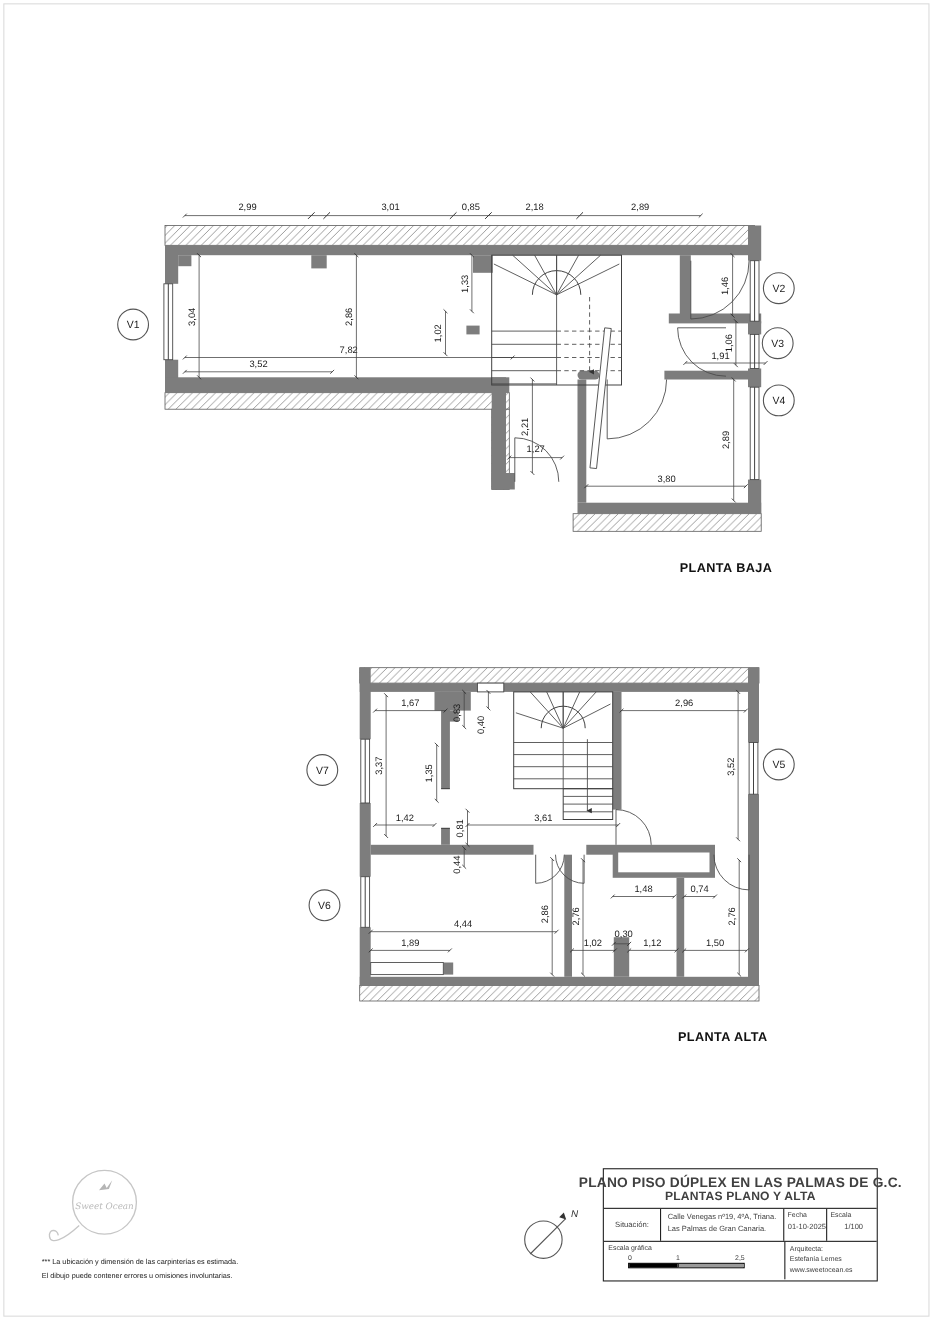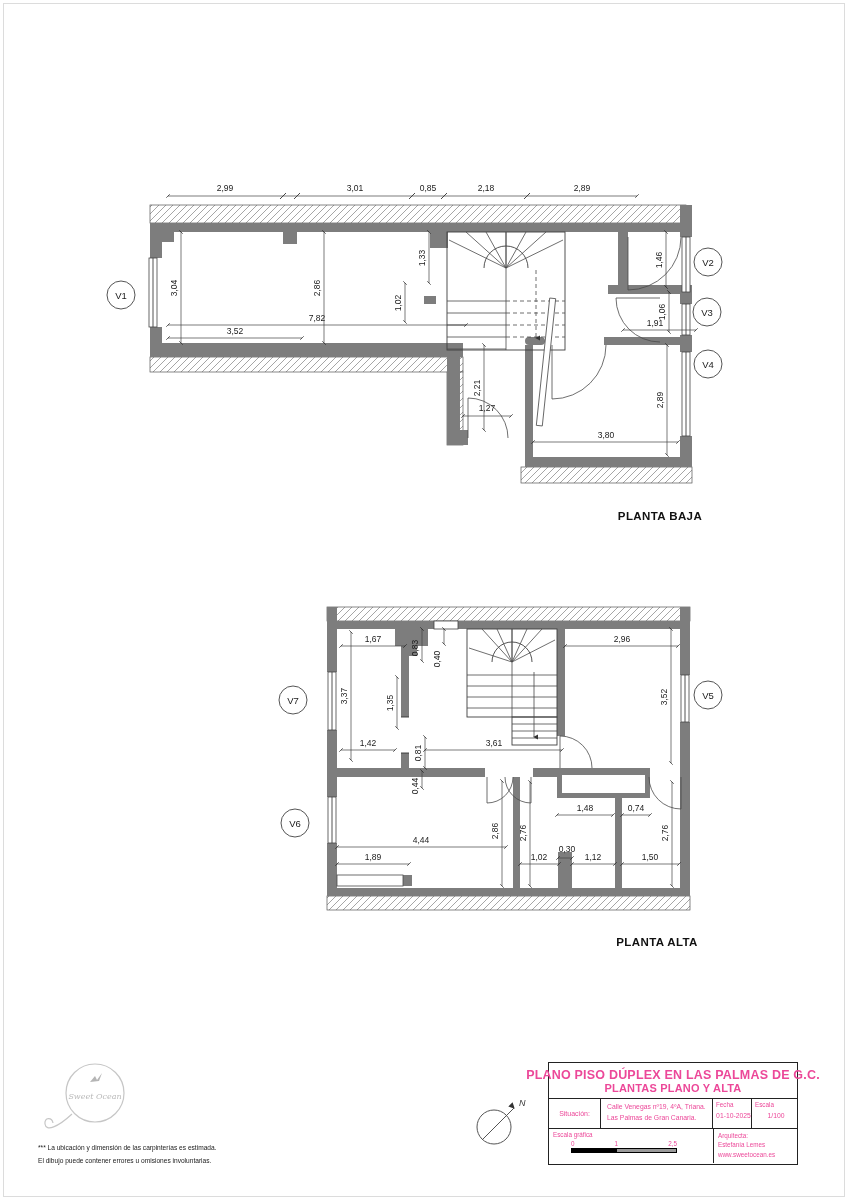--- a/index.html
+++ b/index.html
@@ -14,21 +14,21 @@
   .dimline{stroke:#444;stroke-width:.7;fill:none;}
   .tk{stroke:#333;stroke-width:.9;}
   .wall{fill:#7d7d7d;}
   .hatchr{fill:url(#hatch);stroke:#555;stroke-width:.7;}
   .winr{fill:#fff;stroke:#444;stroke-width:.8;}
   .riser{stroke:#4a4a4a;stroke-width:.8;}
   .riserd{stroke:#4a4a4a;stroke-width:.8;stroke-dasharray:4 3;}
   .doorarc{stroke:#4a4a4a;stroke-width:.8;fill:none;}
 
   .titleblock{position:absolute;left:548px;top:1062px;width:250px;height:103px;
-              border:1.3px solid #222;box-sizing:border-box;background:#fff;color:#ec4899;}
+              border:1.3px solid #222;box-sizing:border-box;background:#fff;color:#404040;}
   .tb-row1{height:36px;border-bottom:1px solid #222;display:flex;flex-direction:column;
            align-items:center;justify-content:center;box-sizing:border-box;}
   .tb-title1{font-size:12.5px;font-weight:600;letter-spacing:.2px;white-space:nowrap;}
   .tb-title2{font-size:11px;font-weight:600;letter-spacing:.2px;}
   .tb-row2{height:30px;border-bottom:1px solid #222;display:flex;box-sizing:border-box;}
   .tb-row3{height:34px;display:flex;box-sizing:border-box;}
   .tb-cell{box-sizing:border-box;}
   .tb-sit-label{width:52px;border-right:1px solid #222;display:flex;align-items:center;
                 justify-content:center;font-size:7px;}
   .tb-sit-value{flex:1;border-right:1px solid #222;font-size:6.8px;line-height:1.6;

